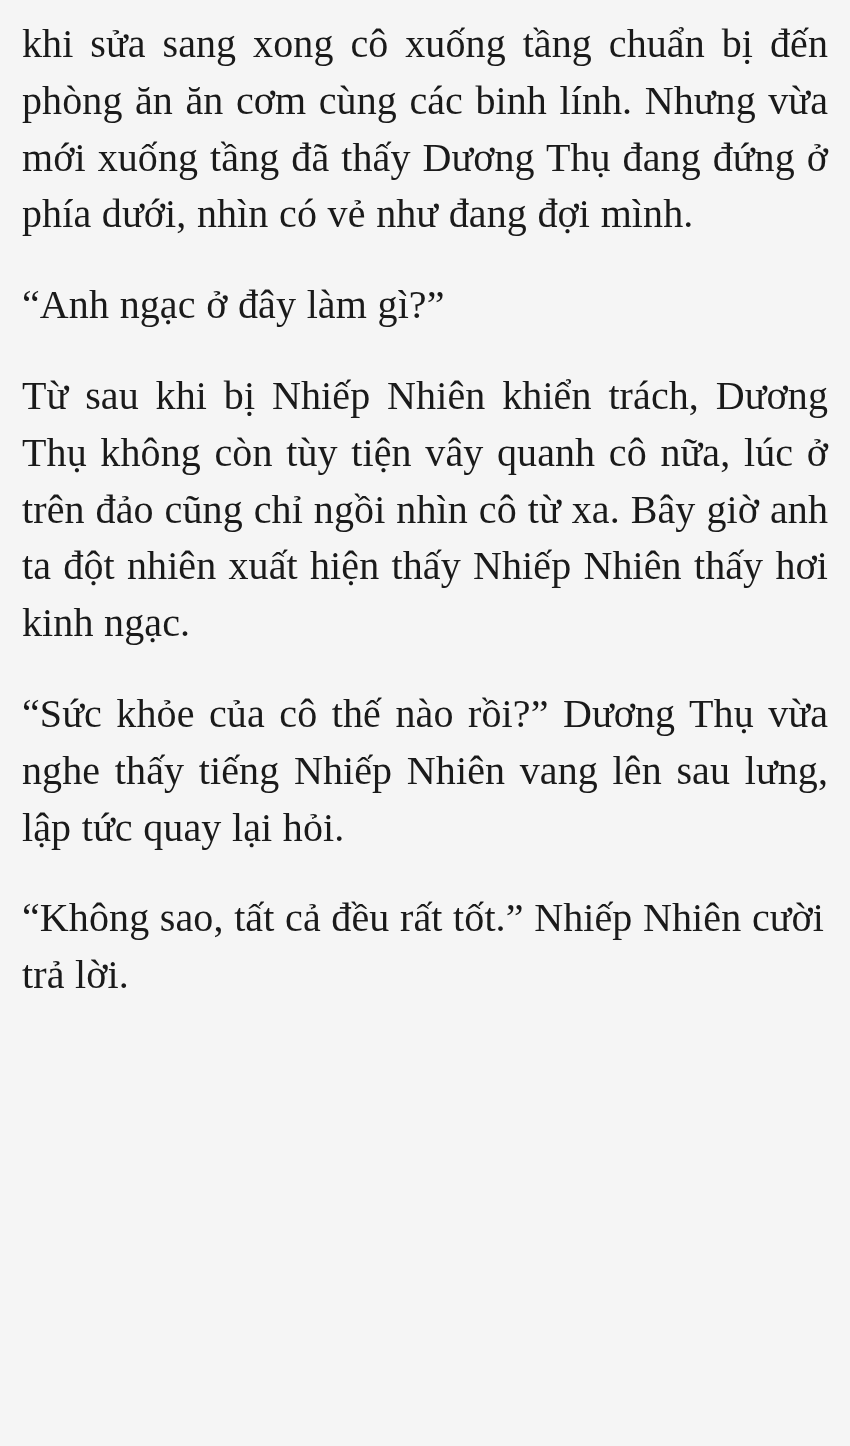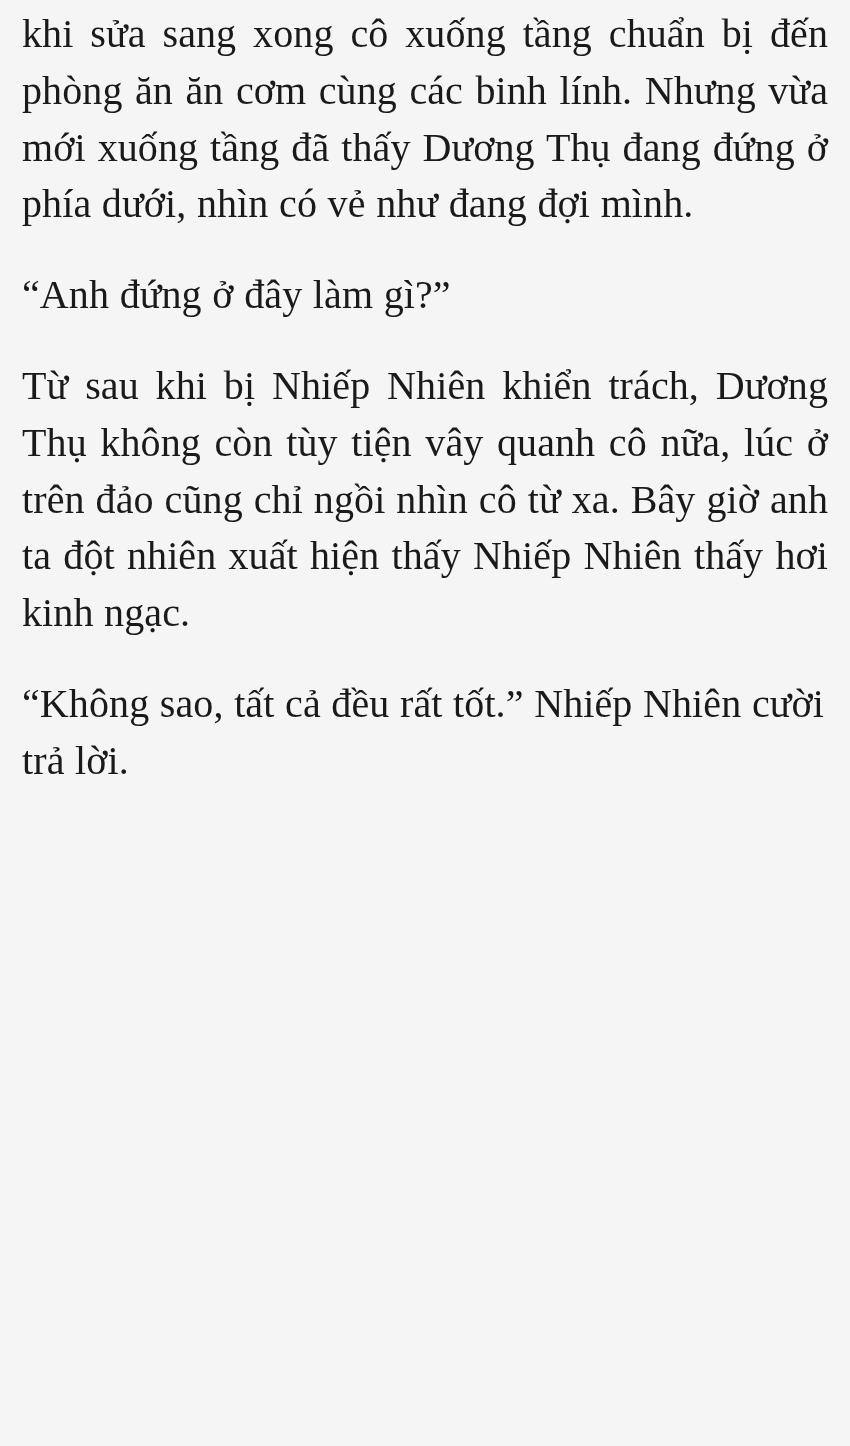--- a/index.html
+++ b/index.html
@@ -21,28 +21,29 @@
   .para {
     font-size: 40px;
     line-height: 1.42;
     text-align: justify;
     text-justify: inter-word;
     margin: 0 0 34px 0;
     letter-spacing: 0.1px;
     word-spacing: 0.5px;
   }
   .para:first-child {
-    margin-top: 6px;
+    margin-top: 16px;
   }
   .para:last-child {
     margin-bottom: 4px;
     text-align: left;
   }
 </style>
 </head>
 <body>
 
 <div class="reader">
   <p class="para">khi sửa sang xong cô xuống tầng chuẩn bị đến phòng ăn ăn cơm cùng các binh lính. Nhưng vừa mới xuống tầng đã thấy Dương Thụ đang đứng ở phía dưới, nhìn có vẻ như đang đợi mình.</p>
-  <p class="para">“Anh đứng ở đây làm gì?”</p>
+  <p class="para">“Anh ngạc ở đây làm gì?”</p>
   <p class="para">Từ sau khi bị Nhiếp Nhiên khiển trách, Dương Thụ không còn tùy tiện vây quanh cô nữa, lúc ở trên đảo cũng chỉ ngồi nhìn cô từ xa. Bây giờ anh ta đột nhiên xuất hiện thấy Nhiếp Nhiên thấy hơi kinh ngạc.</p>
+  <p class="para">“Sức khỏe của cô thế nào rồi?” Dương Thụ vừa nghe thấy tiếng Nhiếp Nhiên vang lên sau lưng, lập tức quay lại hỏi.</p>
   <p class="para">“Không sao, tất cả đều rất tốt.” Nhiếp Nhiên cười trả lời.</p>
 </div>
 
 </body></html>

